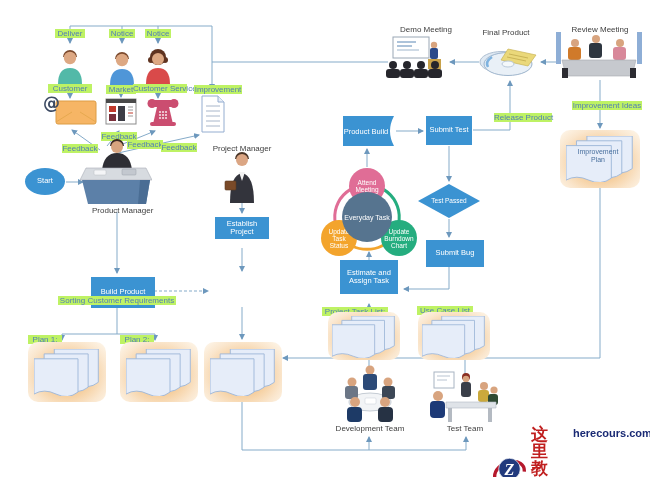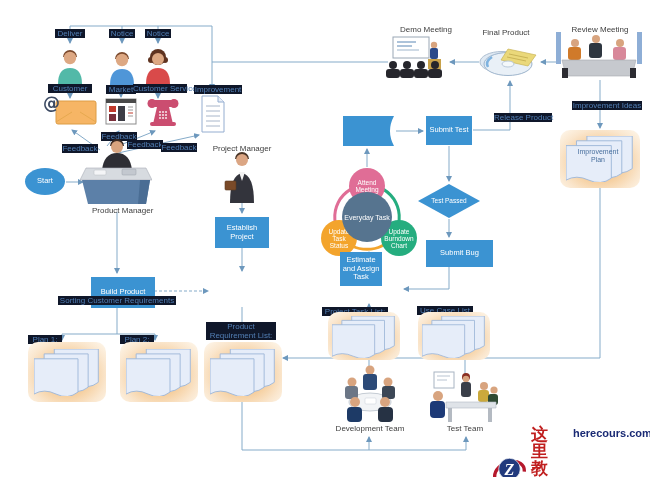--- a/index.html
+++ b/index.html
@@ -1,20 +1,20 @@
 <!DOCTYPE html>
 <html><head>
 <meta charset="utf-8">
 <style>
   html,body{margin:0;padding:0;background:#fff}
   #canvas{position:relative;width:650px;height:477px;background:#ffffff;
     font-family:"Liberation Sans",sans-serif;overflow:hidden}
   .wires{position:absolute;left:0;top:0}
   .lbl{position:absolute;font-size:8px;line-height:9px;color:#527fb5;text-align:center;
-    background:#0f172a;white-space:nowrap}
+    background:#bef264;white-space:nowrap}
   .lbl.left{text-align:center}
   .lbl.wrap{white-space:normal}
   .dlbl{position:absolute;font-size:8px;line-height:9px;color:#3d3d3d;text-align:center;white-space:nowrap}
   .box{position:absolute;background:#3b93d2;color:#fff;font-size:7.5px;line-height:8.5px;
     display:flex;align-items:center;justify-content:center;text-align:center;padding:1px 2px;box-sizing:border-box}
   .ellipse{border-radius:50%}
   .diamond{background:#3b93d2;clip-path:polygon(50% 0,100% 50%,50% 100%,0 50%);font-size:6.5px}
   .circ{position:absolute;border-radius:50%;color:#fff;font-size:6.5px;line-height:7px;
     display:flex;align-items:center;justify-content:center;text-align:center;padding:2px;box-sizing:border-box}
   .glow{position:absolute;border-radius:10px;
@@ -198,37 +198,38 @@
   <div class="dlbl" style="left:209px;top:144px;width:66px">Project Manager</div>
   <div class="abs" style="left:222px;top:150px">
     <svg width="40" height="53" viewBox="0 0 40 53">
       <path d="M13,9 a7,7 0 0 1 14,0 z" fill="#4a3526"></path>
       <circle cx="20" cy="10" r="6" fill="#dba684"></circle>
       <path d="M8,53 Q8,25 20,23 Q32,25 32,53 Z" fill="#33343c"></path>
       <polygon points="17,22 20,31 23,22" fill="#f2f2f2"></polygon>
       <rect x="3" y="31" width="11" height="9" rx="1" fill="#7a4a28" stroke="#5d3a20" stroke-width="0.6"></rect>
     </svg>
   </div>
-  <div class="box" style="left:215px;top:217px;width:54px;height:31px">Establish Project</div>
+  <div class="box" style="left:215px;top:217px;width:54px;height:22px">Establish Project</div>
 
   <div class="circ" style="left:349px;top:168px;width:36px;height:36px;background:#e06d96">Attend Meeting</div>
   <div class="circ" style="left:321px;top:220px;width:36px;height:36px;background:#f3a42c">Update Task Status</div>
   <div class="circ" style="left:381px;top:220px;width:36px;height:36px;background:#25ad7f">Update Burndown Chart</div>
   <div class="circ" style="left:342px;top:192px;width:50px;height:50px;background:#56748f;font-size:7px">Everyday Task</div>
 
   <div class="abs" style="left:343px;top:116px;width:52px;height:30px">
     <svg width="52" height="30" viewBox="0 0 52 30" style="position:absolute;left:0;top:0">
       <path d="M0,0 H51 Q43,15 51,30 H0 Z" fill="#3b93d2"></path>
     </svg>
+    <div style="position:absolute;left:0;top:0;width:46px;height:30px;display:flex;align-items:center;justify-content:center;color:#fff;font-size:7.5px;text-align:center">Product Build</div>
   </div>
   <div class="box" style="left:426px;top:116px;width:46px;height:29px">Submit Test</div>
   <div class="lbl" style="left:494px;top:113px;width:58px">Release Product</div>
   <div class="box diamond" style="left:418px;top:184px;width:62px;height:34px">Test Passed</div>
-  <div class="box" style="left:426px;top:240px;width:67px;height:27px">Submit Bug</div>
-  <div class="box" style="left:340px;top:252px;width:42px;height:34px">Estimate and Assign Task</div>
+  <div class="box" style="left:426px;top:240px;width:58px;height:27px">Submit Bug</div>
+  <div class="box" style="left:340px;top:260px;width:58px;height:34px">Estimate and Assign Task</div>
 
   <div class="dlbl" style="left:396px;top:25px;width:60px">Demo Meeting</div>
   <div class="abs" style="left:386px;top:36px">
     <svg width="62" height="42" viewBox="0 0 62 42">
       <rect x="7" y="1" width="36" height="21" fill="#ffffff" stroke="#9aa7b5"></rect>
       <line x1="11" y1="6" x2="30" y2="6" stroke="#5b87b5"></line>
       <line x1="11" y1="10" x2="26" y2="10" stroke="#5b87b5"></line>
       <line x1="11" y1="14" x2="33" y2="14" stroke="#9fb6cc"></line>
       <circle cx="48" cy="9" r="3.2" fill="#d8a47f"></circle>
       <rect x="44" y="12" width="8" height="11" rx="2" fill="#2b4a8a"></rect>
@@ -307,21 +308,20 @@
   <div class="abs" style="left:126px;top:349px">
     <svg width="66" height="47" viewBox="0 0 78 48" preserveAspectRatio="none">
       <g fill="#e6edf9" stroke="#9db6d8">
         <path transform="translate(24,0)" d="M0,0 H52 V34 Q40,42 26,36 Q12,30 0,36 Z"></path>
         <path transform="translate(12,5)" d="M0,0 H52 V34 Q40,42 26,36 Q12,30 0,36 Z"></path>
         <path transform="translate(0,10)" d="M0,0 H52 V34 Q40,42 26,36 Q12,30 0,36 Z"></path>
       </g>
     </svg>
   </div>
 
-  <div class="lbl wrap" style="left:206px;top:322px;width:70px">Product Requirement List:</div>
   <div class="glow" style="left:204px;top:342px;width:78px;height:60px"></div>
   <div class="abs" style="left:210px;top:349px">
     <svg width="66" height="47" viewBox="0 0 78 48" preserveAspectRatio="none">
       <g fill="#e6edf9" stroke="#9db6d8">
         <path transform="translate(24,0)" d="M0,0 H52 V34 Q40,42 26,36 Q12,30 0,36 Z"></path>
         <path transform="translate(12,5)" d="M0,0 H52 V34 Q40,42 26,36 Q12,30 0,36 Z"></path>
         <path transform="translate(0,10)" d="M0,0 H52 V34 Q40,42 26,36 Q12,30 0,36 Z"></path>
       </g>
     </svg>
   </div>

